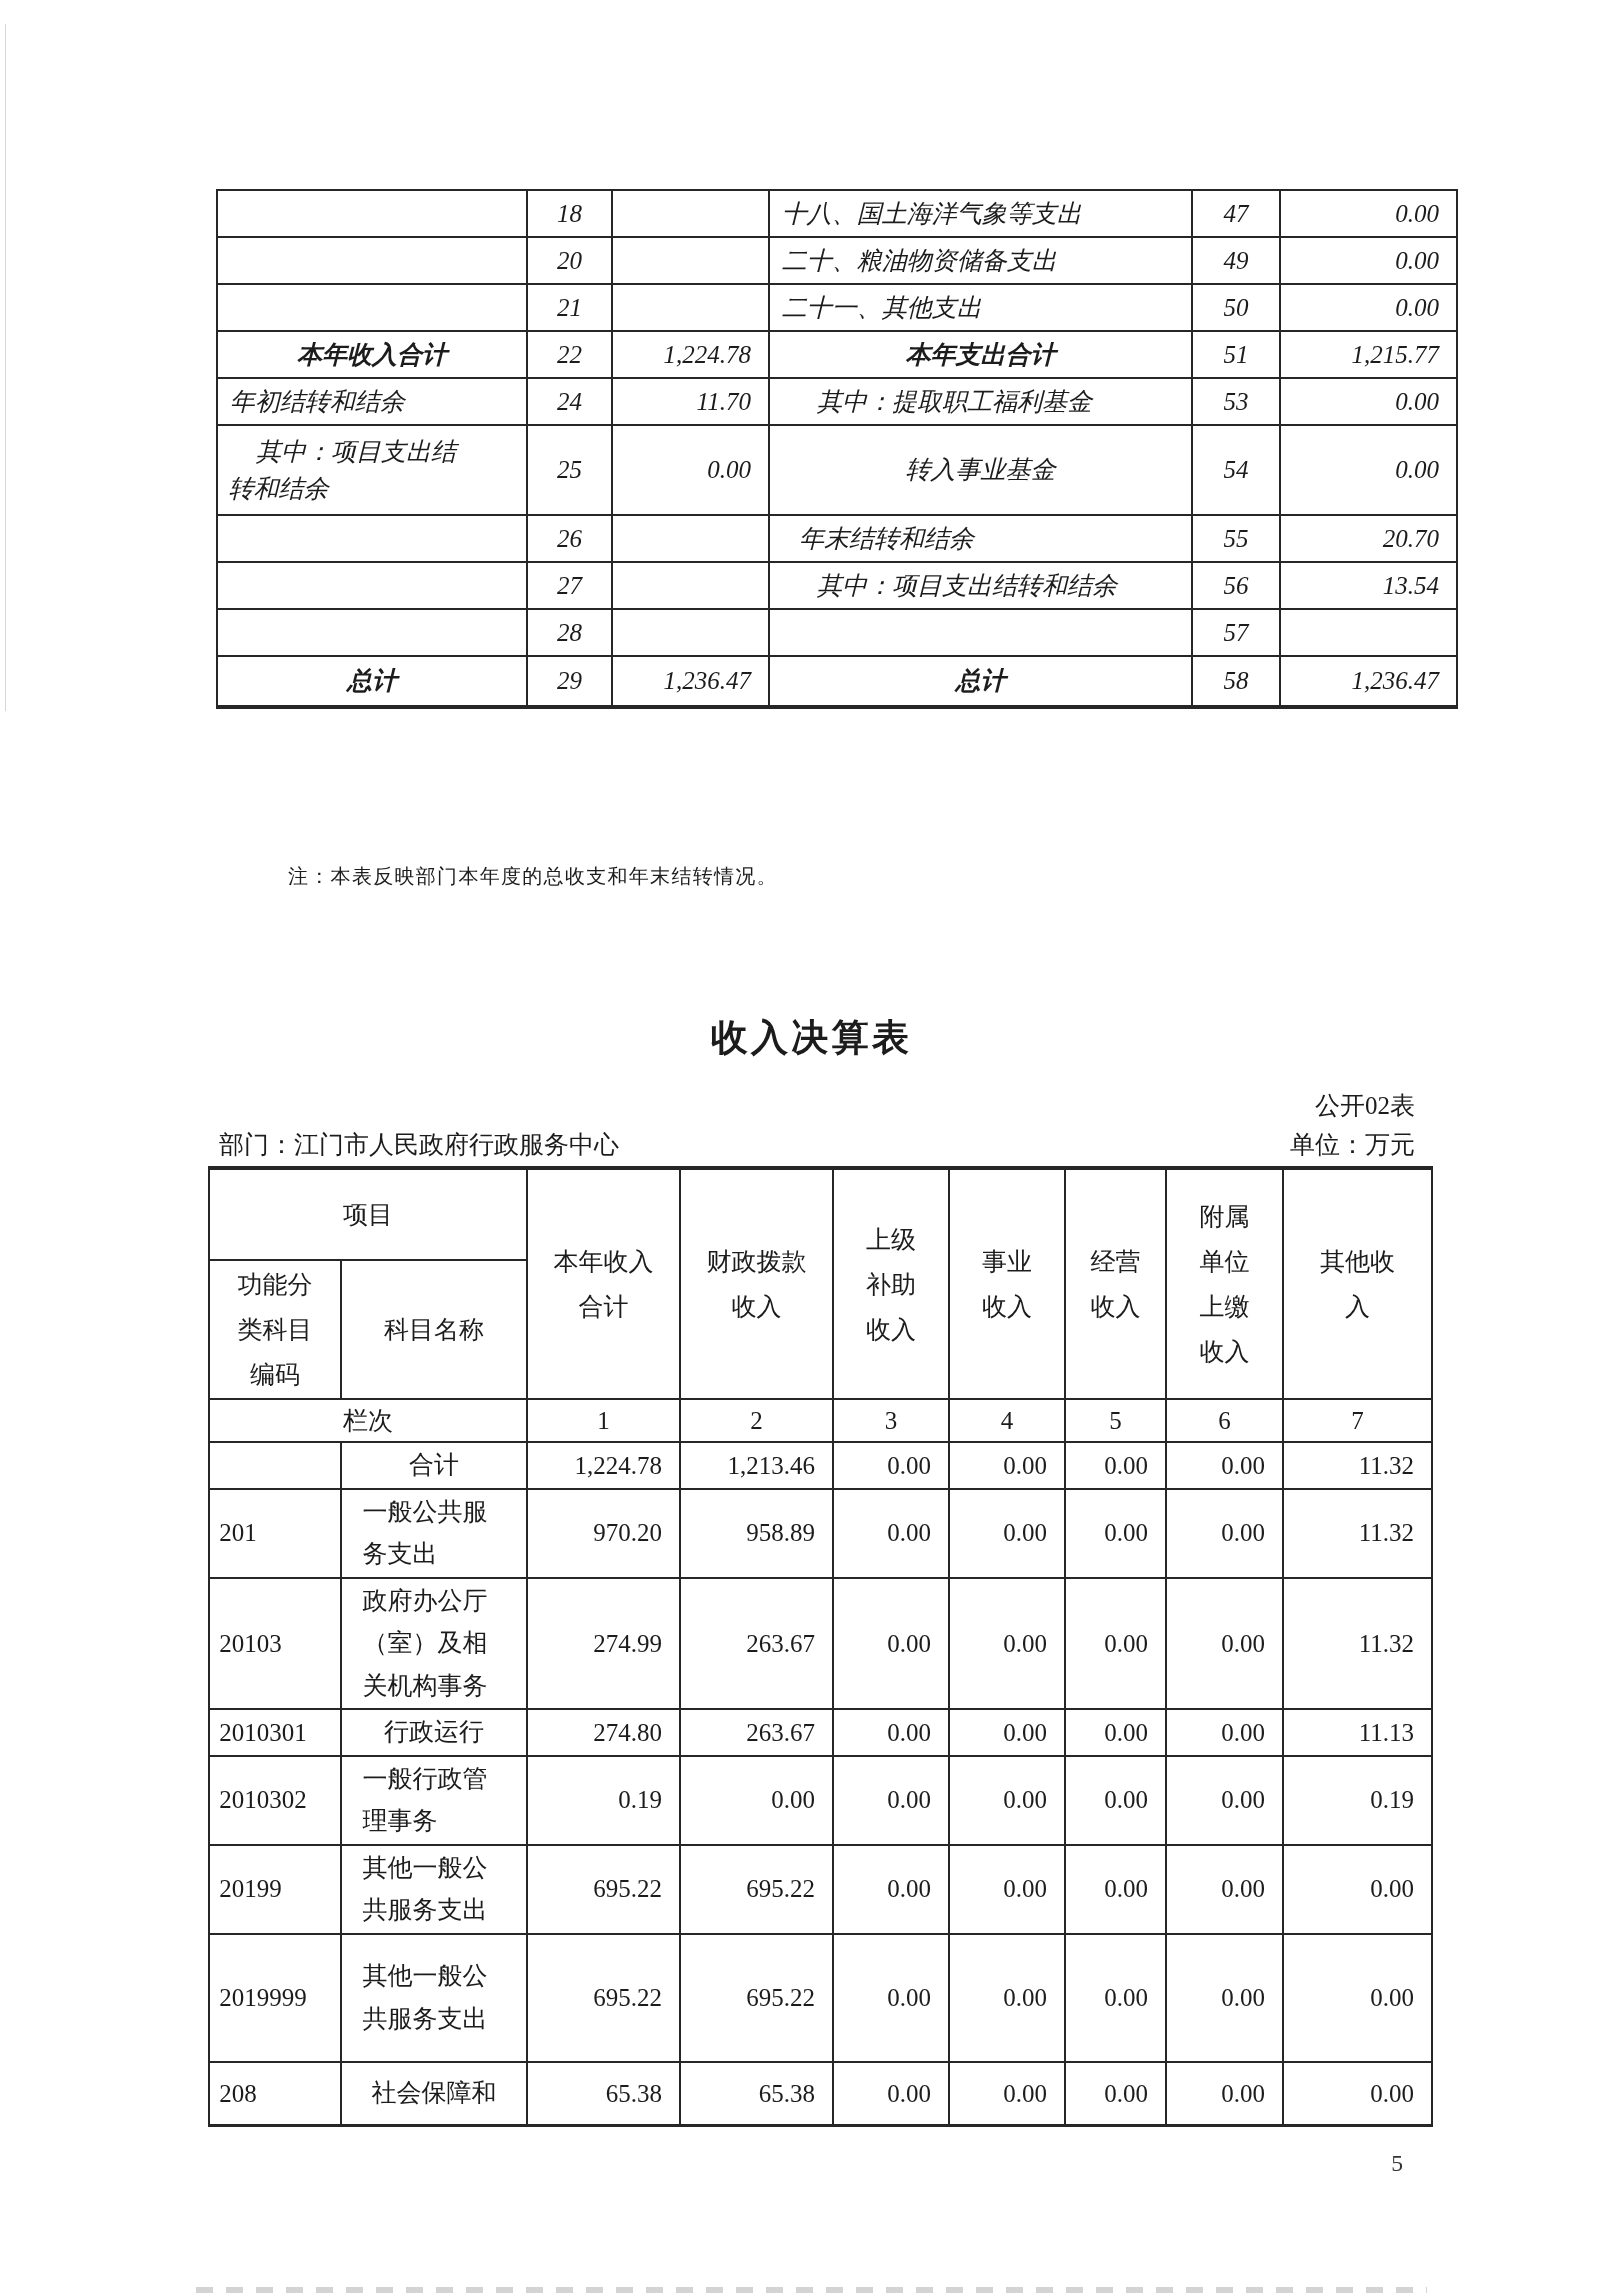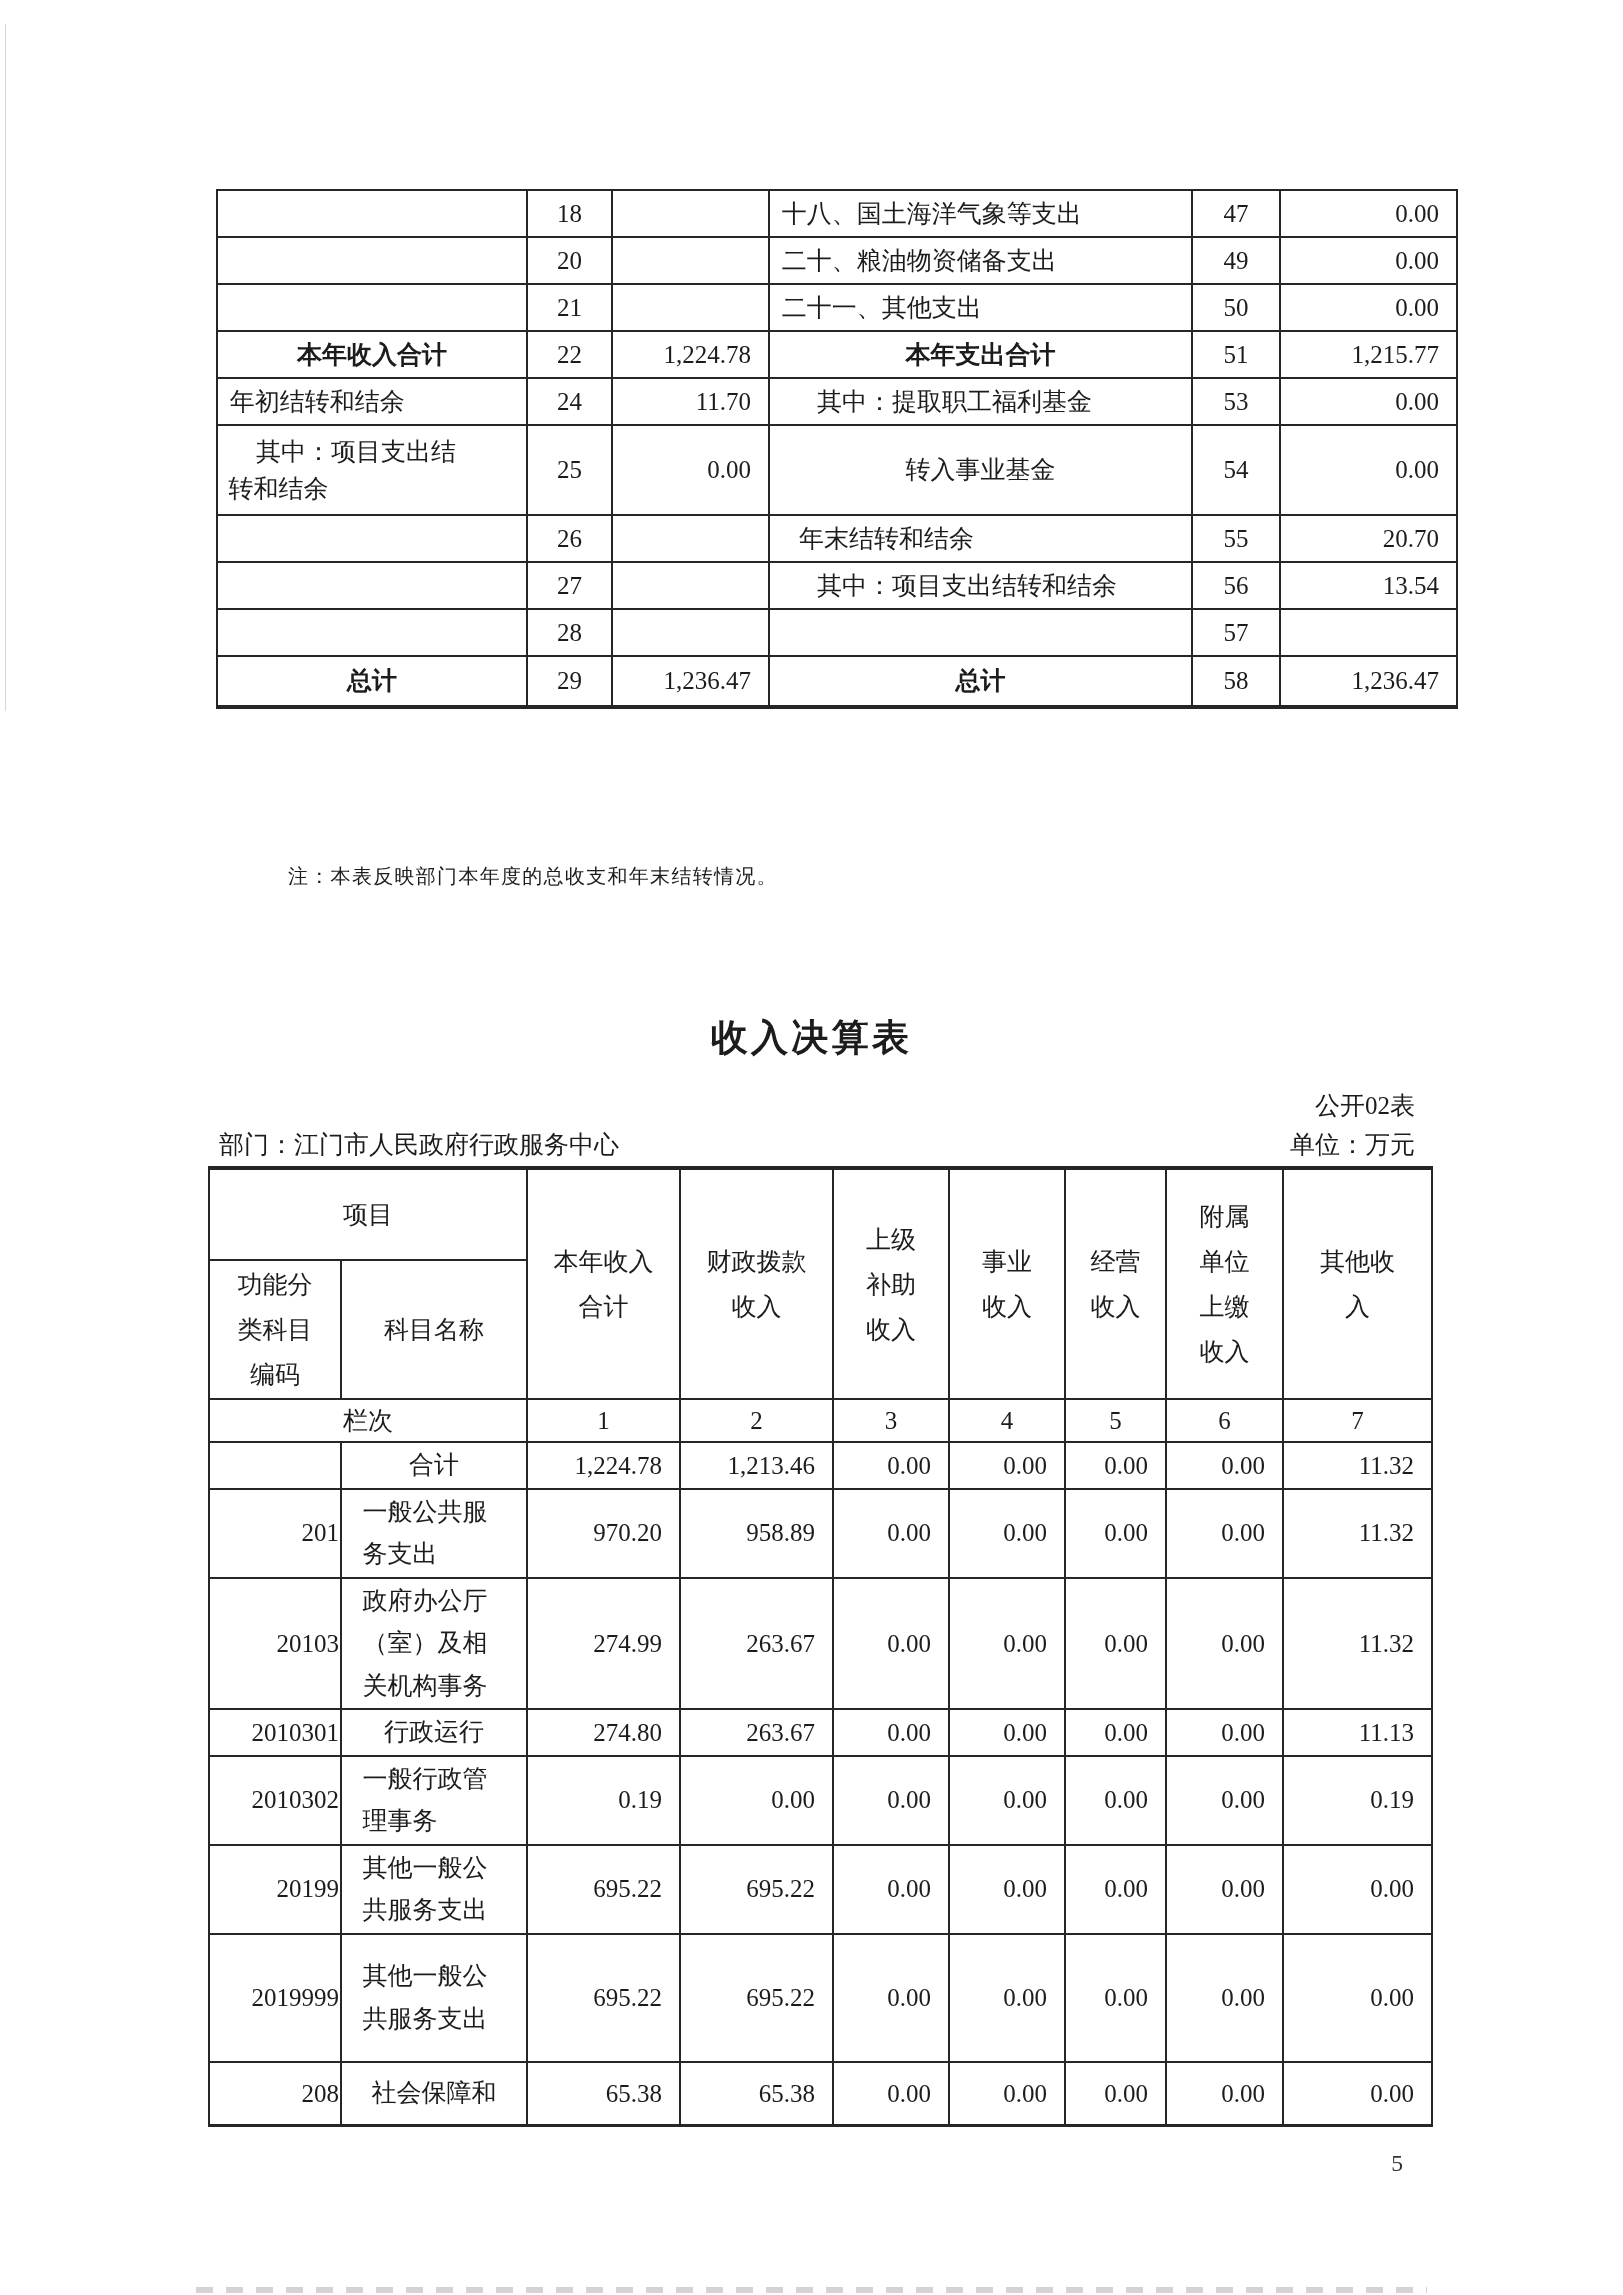--- a/index.html
+++ b/index.html
@@ -5,34 +5,34 @@
   html,body{margin:0;padding:0;background:#ffffff;}
   .page{
     position:relative;width:1623px;height:2295px;background:#ffffff;
     font-family:"Liberation Serif","DejaVu Serif",serif;color:#1c1c1c;
     overflow:hidden;
   }
   table{border-collapse:collapse;table-layout:fixed;position:absolute;background:#fff;}
   td{overflow:hidden;vertical-align:middle;font-size:25px;line-height:1.5;}
 
   
-  #t1{left:216px;top:189px;width:1240px;border:2.6px solid #262626;border-bottom-width:4.6px;}
+  #t1{left:216px;top:189px;width:1240px;border:2.6px solid #262626;border-bottom-width:4.6px;font-style:italic;}
   #t1 td{border:2px solid #262626;border-top-width:2.6px;border-bottom-width:2.6px;}
   
   #t2{left:208px;top:1166px;width:1223px;border:2.6px solid #262626;border-top-width:4.6px;border-bottom-width:3.9px;}
   #t2 td{border:2px solid #262626;border-top-width:2.6px;border-bottom-width:2.6px;}
 
   .lab{text-align:left;padding-left:11.8px;padding-right:46px;}
   .pl44{padding-left:29px;border-radius:12px;}
   .pl72{padding-left:47px;}
   .hang{text-align:left;padding-left:10.5px;padding-right:46px;text-indent:27.5px;}
   .ctr{text-align:center;}
   .amt{text-align:right;padding-right:17px;}
   .bold{font-weight:bold;}
-  .code{text-align:right;padding-left:9.2px;}
+  .code{text-align:left;padding-left:9.2px;}
 
   .hw{display:inline-block;line-height:1.8;text-align:center;}
   .w160{max-width:106px;}
   .w120{max-width:81px;}
   .w84{max-width:56px;}
   .nw{display:inline-block;max-width:143px;text-align:left;line-height:1.7;}
 
   .note{position:absolute;left:288px;top:863px;font-size:20px;letter-spacing:1.3px;}
   .title{position:absolute;left:0;width:100%;top:1013px;text-align:center;
          font-size:37px;font-weight:bold;letter-spacing:3.3px;}

